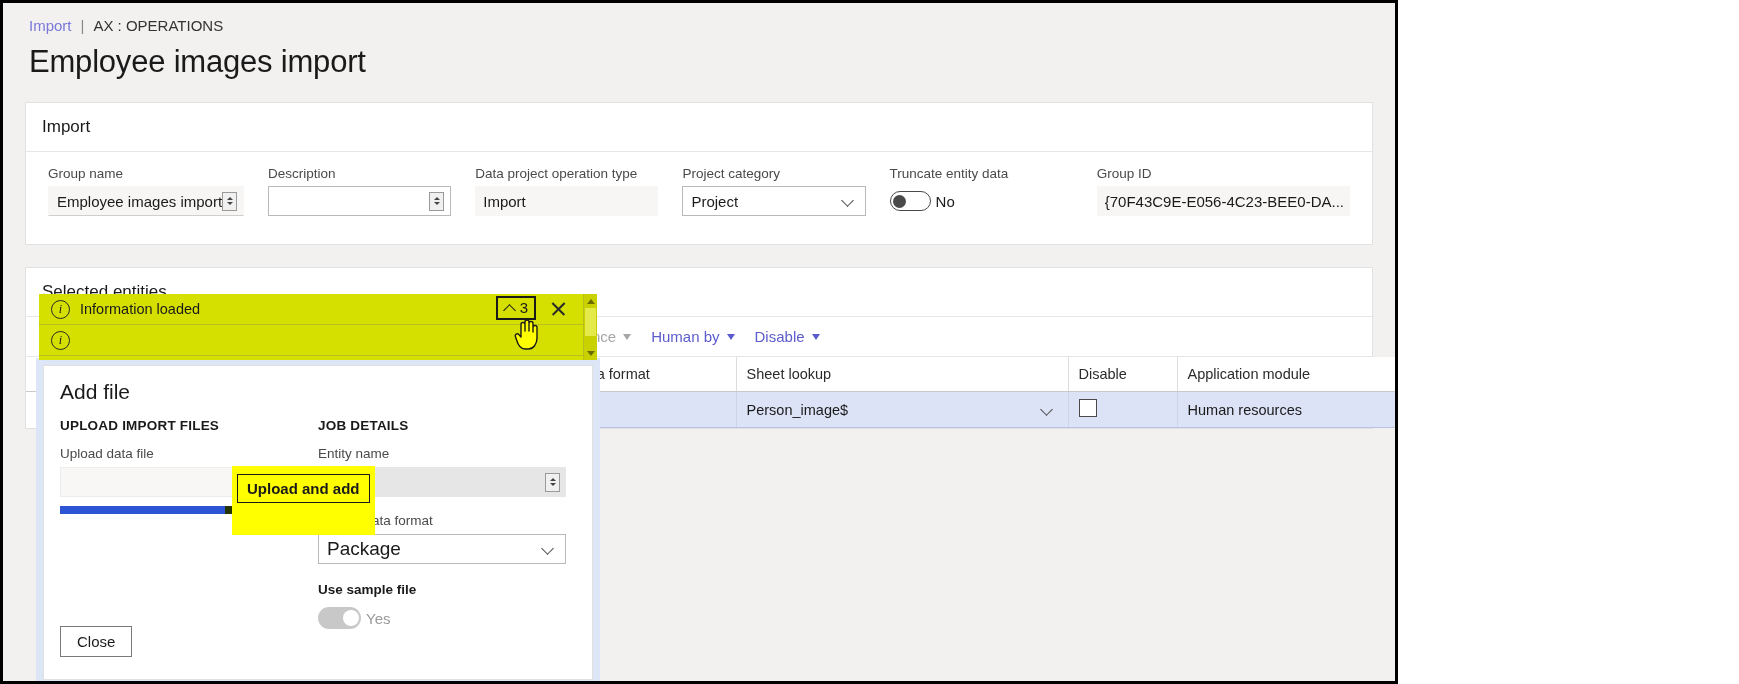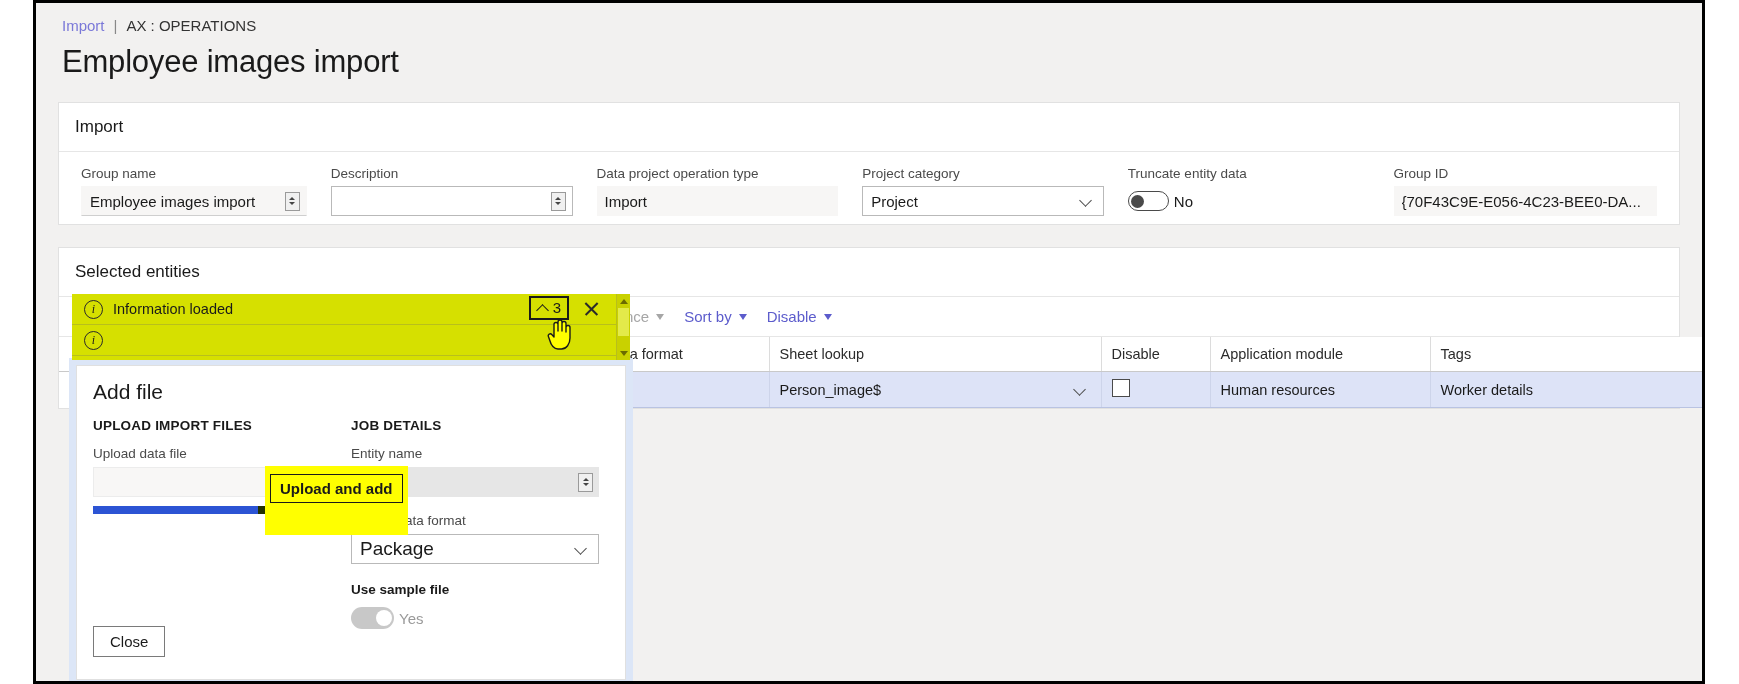--- a/index.html
+++ b/index.html
@@ -5,25 +5,24 @@
   * { box-sizing: border-box; }
   html, body {
     margin: 0; padding: 0;
     width: 1739px; height: 684px;
     font-family: "Liberation Sans", sans-serif;
     background: #ffffff;
     overflow: hidden;
   }
   #screen {
     position: relative;
-    width: 1672px; height: 684px;
+    width: 1398px; height: 684px;
     background: #f2f1f0;
     border: 3px solid #000000;
     overflow: hidden;
-    margin-left: 33px;
   }
 
   
   .page-head { padding: 14px 26px 0 26px; background: #f2f1f0; }
   .breadcrumb { font-size: 15px; color: #333; display: flex; align-items: center; gap: 9px; }
   .breadcrumb .crumb-link { color: #7a78d8; cursor: pointer; }
   .breadcrumb .crumb-sep { color: #888; }
   .breadcrumb .crumb-static { color: #333; }
   .page-title { font-size: 31px; font-weight: 400; color: #1a1a1a; margin-top: 10px; letter-spacing: -0.2px; }
 
@@ -33,21 +32,21 @@
     margin: 22px 22px 0 22px;
     border: 1px solid #e1e1e1;
   }
   .card-head {
     font-size: 17px; color: #1a1a1a;
     padding: 14px 16px;
     border-bottom: 1px solid #e6e6e6;
   }
 
   
-  .fields { display: flex; padding: 14px 10px 8px 10px; }
+  .fields { display: flex; padding: 14px 10px 28px 10px; }
   .field { padding: 0 12px; }
   .field-label { font-size: 13.5px; color: #4a4a4a; margin-bottom: 5px; }
   .field-input {
     height: 30px; display: flex; align-items: center;
     font-size: 15px; color: #1a1a1a; padding: 0 6px 0 8px;
   }
   .inp-filled { background: #f7f6f5; border: 1px solid transparent; border-bottom: 1px solid #cfcfcf; }
   .inp-empty  { background: #ffffff; border: 1px solid #b9b9b9; }
   .inp-readonly { background: #f7f6f5; border: none; }
   .inp-grey { background: #e6e6e6; border: none; }
@@ -319,21 +318,21 @@
         <span>Remove entity</span>
       </span>
       <span class="tb-item">
         <span>Open in Excel</span>
       </span>
       <span class="tb-item disabled">
         <span>Resequence</span>
         <span class="tb-caret"></span>
       </span>
       <span class="tb-item">
-        <span>Sort by</span>
+        <span>Human by</span>
         <span class="tb-caret"></span>
       </span>
       <span class="tb-item">
         <span>Disable</span>
         <span class="tb-caret"></span>
       </span>
     </div>
 
     <div class="grid-wrap">
       <table class="grid">

